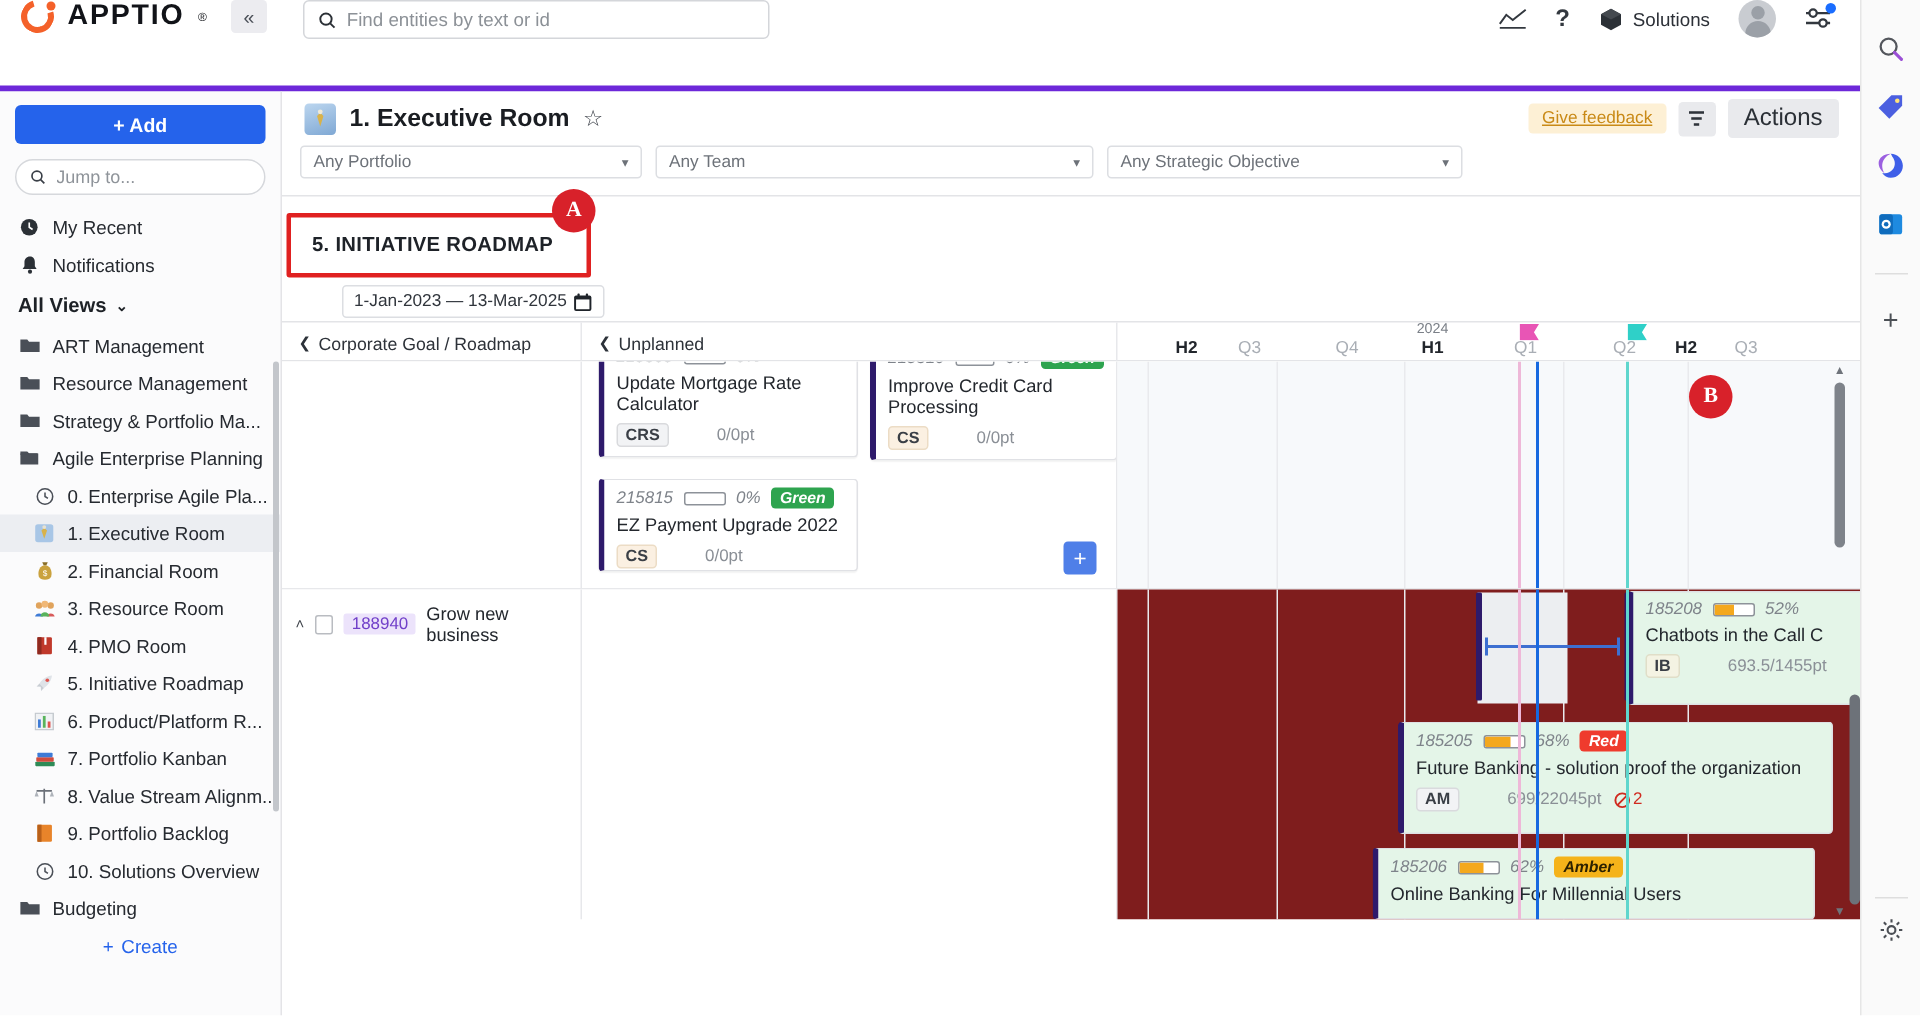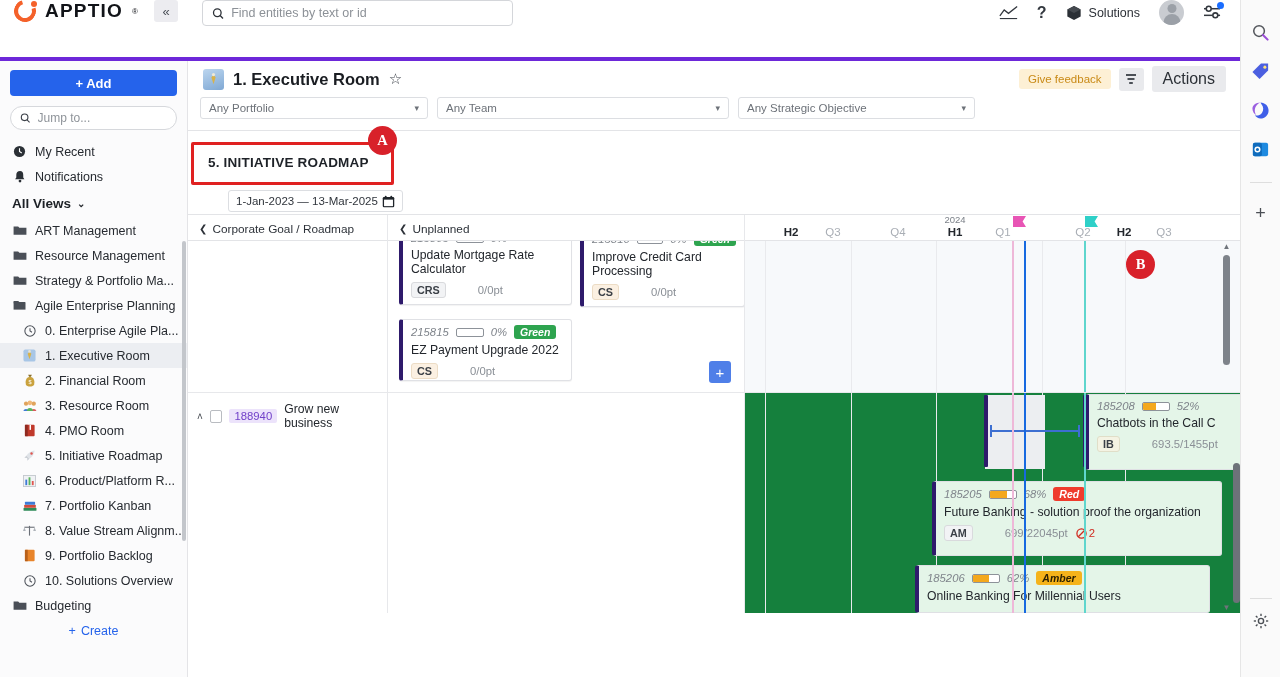--- a/index.html
+++ b/index.html
@@ -120,21 +120,21 @@
   .room-ico {
     width: 21px; height: 21px; border-radius: 3px;
     background: linear-gradient(160deg,#bcd6ef 0%,#7fa8d4 100%);
     display: flex; align-items: center; justify-content: center; font-size: 12px;
   }
   .page-title { font-size: 16.5px; font-weight: bold; color: #1a1d22; }
   .star { font-size: 15px; color: #3c4149; cursor: pointer; }
   .head-right { margin-left: auto; display: flex; align-items: center; gap: 8px; padding-right: 14px; }
   .feedback {
     background: #fdf0d5; color: #c98a17; font-size: 11.5px; padding: 4px 9px;
-    border-radius: 3px; cursor: pointer;
+    border-radius: 3px; cursor: pointer; text-decoration: underline;
   }
   .sq-btn {
     width: 25px; height: 23px; background: #e9eaed; border-radius: 3px;
     display: flex; align-items: center; justify-content: center; cursor: pointer; color: #2f343b;
   }
   .actions-btn {
     background: #e9eaed; color: #2b3036; font-size: 16px; padding: 4px 11px;
     border-radius: 3px; cursor: pointer;
   }
   .filters { height: 33px; display: flex; gap: 9px; padding-left: 12px; }
@@ -680,21 +680,21 @@
         <div class="col-unp">
           <span class="chev">❮</span>
           <span>Unplanned</span>
         </div>
         <div class="tl-head">
           <div class="tl-year" style="left:210px;">2024</div>
           <div class="tl-tick bold" style="left:46px;">H2</div>
           <div class="tl-tick dim" style="left:88px;">Q3</div>
           <div class="tl-tick dim" style="left:153px;">Q4</div>
           <div class="tl-tick bold" style="left:210px;">H1</div>
-          <div class="tl-tick dim" style="left:258px;text-align:center;">Q1</div>
+          <div class="tl-tick dim" style="left:272px;text-align:center;">Q1</div>
           <div class="tl-tick dim" style="left:338px;">Q2</div>
           <div class="tl-tick bold" style="left:379px;">H2</div>
           <div class="tl-tick dim" style="left:419px;">Q3</div>
           <div class="flag pinkf" style="left:268px;"></div>
           <div class="flag tealf" style="left:340px;"></div>
         </div>
       </div>
 
       <div class="grid-body">
 
@@ -770,21 +770,21 @@
             <div class="goal-label">
               <span class="caret">˄</span>
               <span class="cbox"></span>
               <span class="gid">188940</span>
               <span>Grow new business</span>
             </div>
           </div>
 
           <div class="cell-unp"></div>
 
-          <div class="cell-tl" style="background:#15803d;">
+          <div class="cell-tl" style="background:#7f1d1d;">
             <div class="vline" style="left:20px;"></div>
             <div class="vline" style="left:106px;"></div>
             <div class="vline" style="left:191px;"></div>
             <div class="vline" style="left:297px;"></div>
             <div class="vline" style="left:380px;"></div>
 
             <div style="position:absolute;left:240px;top:2px;width:60px;height:74px;background:#eceef1;"></div>
             <div class="bar-cap" style="left:239px; top:2px; height:72px;"></div>
             <div class="bar-cap" style="left:338px; top:2px; height:72px;"></div>
             <div class="bar-range" style="left:245px; top:37px; width:90px;"></div>

